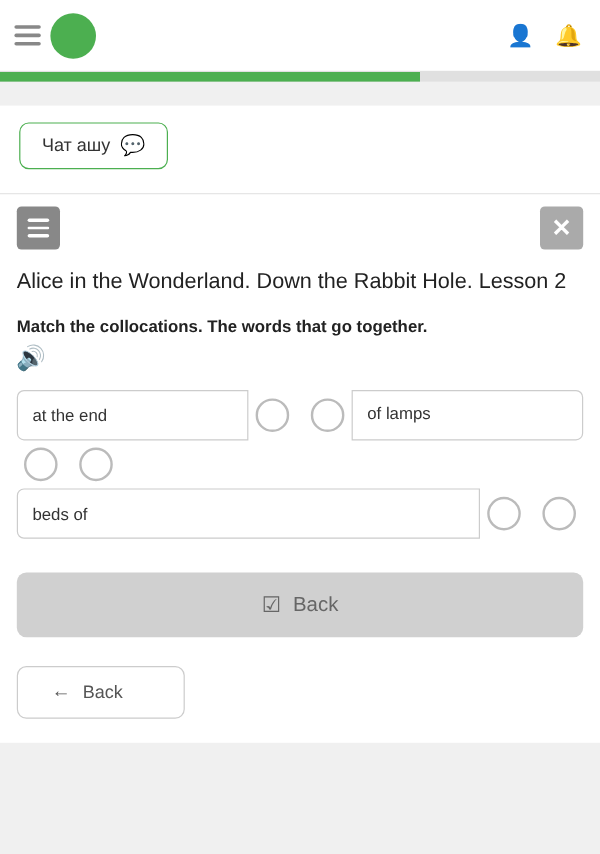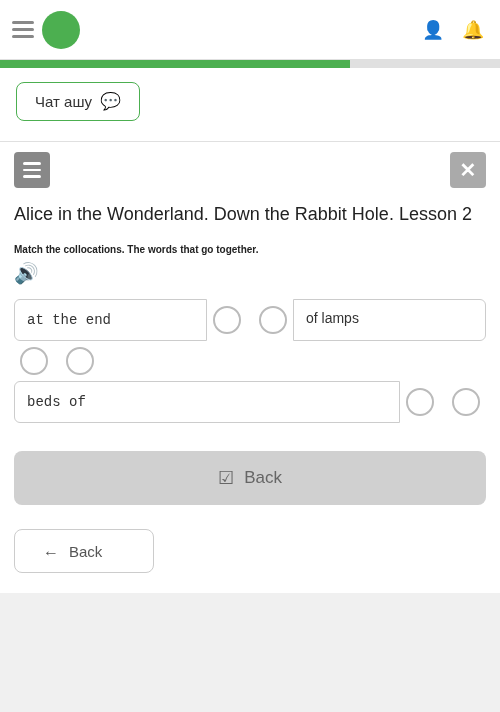--- a/index.html
+++ b/index.html
@@ -72,20 +72,21 @@
     .progress-bar-fill {
       background: #4caf50;
       height: 8px;
       width: 70%;
     }
 
     .chat-section {
       background: #fff;
       padding: 14px 16px 20px 16px;
       border-bottom: 1px solid #e0e0e0;
+      margin-top: 20px;
     }
 
     .chat-btn {
       display: inline-flex;
       align-items: center;
       gap: 8px;
       border: 1.5px solid #4caf50;
       border-radius: 8px;
       padding: 8px 18px;
       font-size: 15px;
@@ -149,21 +150,21 @@
 
     .lesson-title {
       font-size: 18px;
       font-weight: normal;
       color: #222;
       line-height: 1.35;
       margin: 8px 0 18px 0;
     }
 
     .exercise-instruction {
-      font-size: 10px;
+      font-size: 14px;
       font-weight: bold;
       color: #222;
       margin-bottom: 6px;
     }
 
     .audio-btn {
       font-size: 20px;
       color: #555;
       cursor: pointer;
       margin-bottom: 14px;
@@ -187,21 +188,20 @@
       flex: 1;
       border: 1px solid #ccc;
       border-radius: 6px 0 0 6px;
       padding: 10px 12px;
       font-size: 14px;
       color: #333;
       background: #fff;
       min-height: 42px;
       display: flex;
       align-items: center;
-      font-family: Liberation Mono, monospace;
     }
 
     .match-circle-left {
       width: 28px;
       height: 28px;
       border: 2px solid #bbb;
       border-radius: 50%;
       background: #fff;
       margin-left: 6px;
       flex-shrink: 0;

